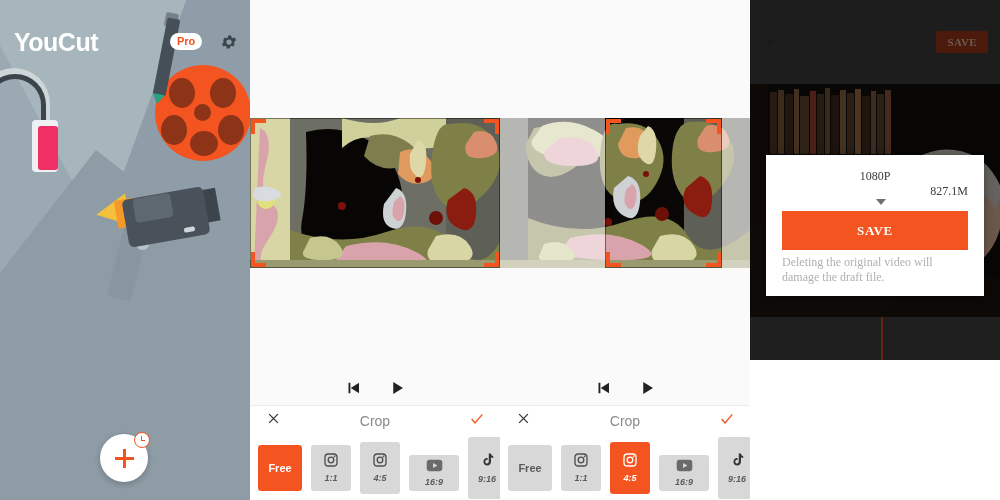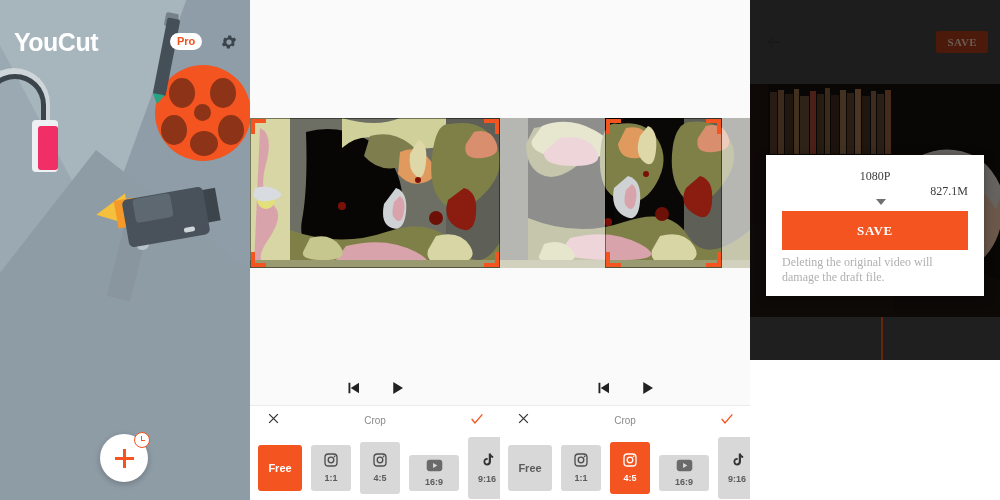--- a/index.html
+++ b/index.html
@@ -198,36 +198,36 @@
     background: #fafafa;
   }
   .pb-btn { width: 18px; height: 18px; cursor: pointer; }
 
   .crop-toolbar {
     position: absolute; left: 0; top: 405px; width: 250px; height: 30px;
     display: flex; align-items: center; background: #ffffff;
     border-top: 1px solid #ececec;
   }
   .ct-x { width: 46px; text-align: center; }
-  .ct-title { flex: 1; text-align: center; font-size: 10px; color: #8a8a8a; }
+  .ct-title { flex: 1; text-align: center; font-size: 14px; color: #8a8a8a; }
   .ct-check { width: 46px; text-align: center; }
 
   .ratio-strip {
     position: absolute; left: 0; top: 435px; width: 250px; height: 65px;
     display: flex; align-items: center; gap: 9px; padding-left: 8px;
     background: #ffffff; overflow: hidden;
   }
   .chip {
     flex: 0 0 auto; background: #d8d8d8; border-radius: 3px;
     display: flex; flex-direction: column; align-items: center;
     justify-content: center; gap: 3px; color: #5b5b5b;
     font-size: 9px; font-weight: bold; cursor: pointer;
   }
   .chip.sel { background: #f4541f; color: #ffffff; }
-  .chip-label { font-size: 9px; font-weight: bold; }
+  .chip-label { font-size: 9px; font-weight: bold; font-style: italic; }
   .chip-free { font-size: 11px; font-weight: bold; }
 
   
   .panel-export {
     width: 250px; height: 360px; flex: 0 0 250px;
     position: relative; overflow: hidden; background: #f0abfc; font-family: Liberation Serif, serif;
   }
   .ex-topbar {
     position: absolute; left: 0; top: 0; width: 250px; height: 84px;
     background: #353535; z-index: 5;

